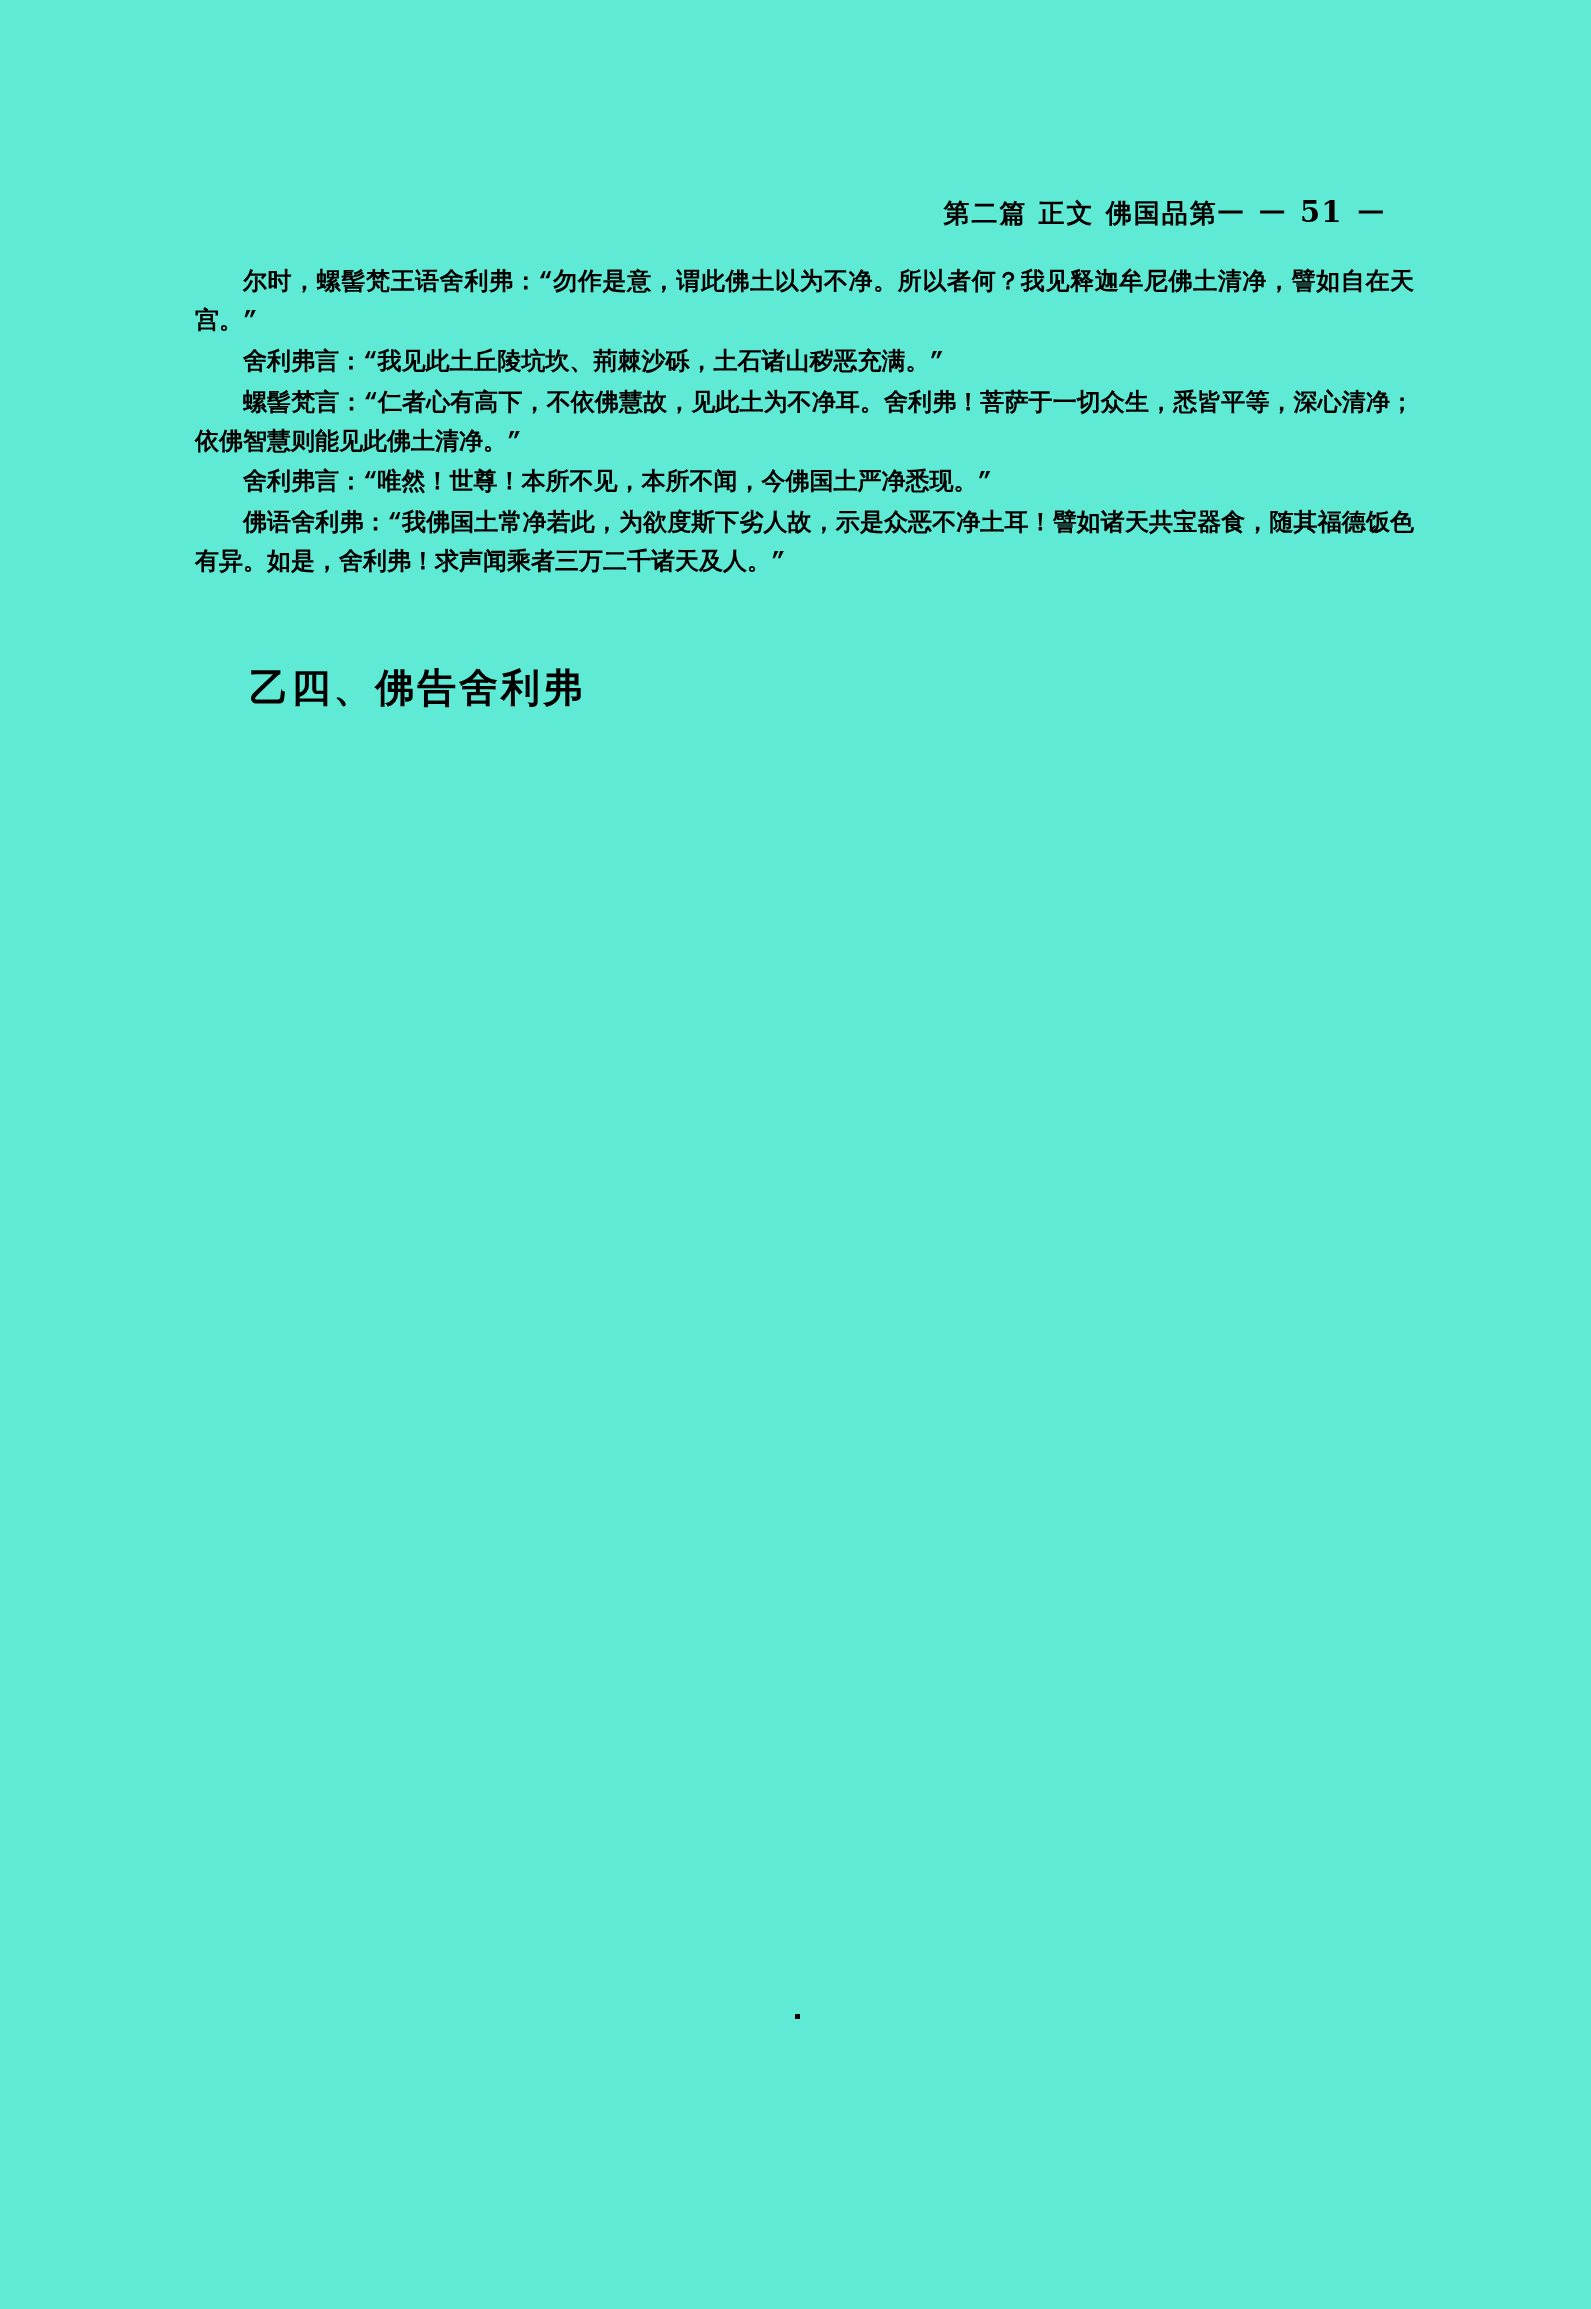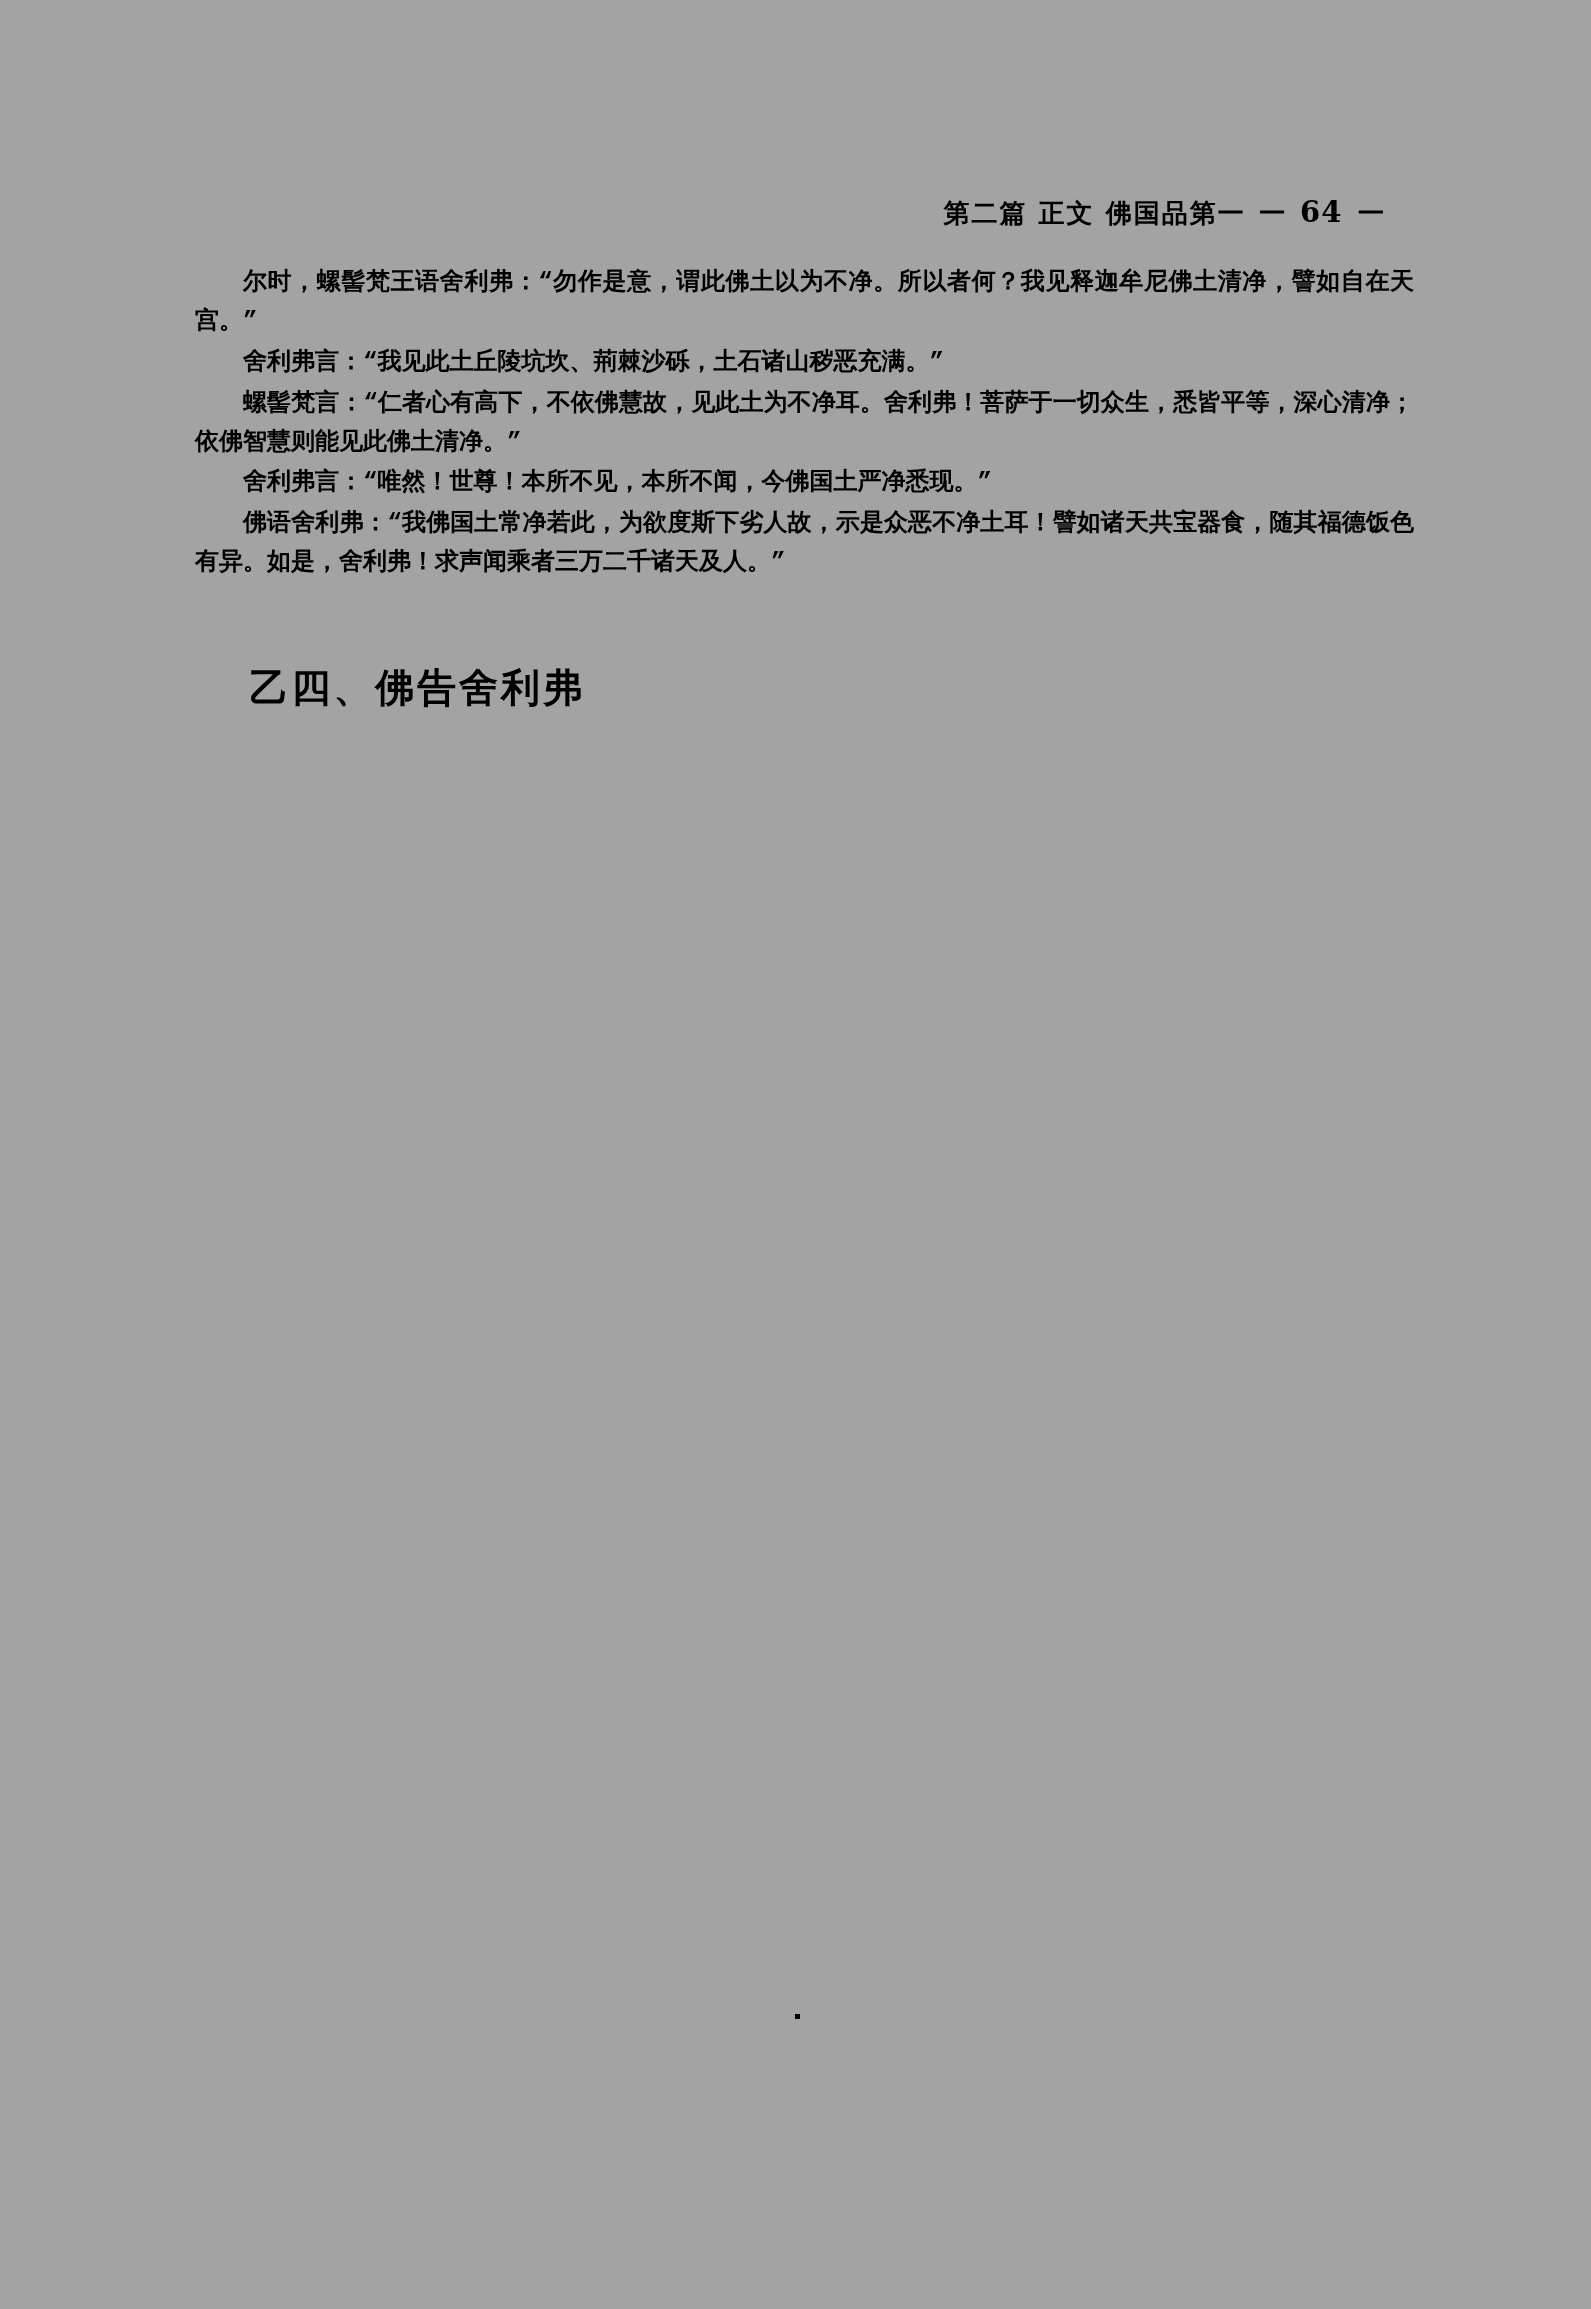--- a/index.html
+++ b/index.html
@@ -4,21 +4,21 @@
 <style>
   html, body {
     margin: 0;
     padding: 0;
     background: #ffffff;
   }
   .page {
     position: relative;
     width: 1592px;
     height: 2309px;
-    background: #a3a3a3;
+    background: #5eead4;
     margin: 0 auto;
     overflow: hidden;
     font-family: "DejaVu Sans", "Liberation Sans", sans-serif;
     color: #000000;
   }
   .page-inner {
     position: absolute;
     left: 195px;
     top: 195px;
     width: 1219px;
@@ -88,21 +88,21 @@
 </style>
 </head>
 <body>
 
 <div class="page">
   <div class="page-inner">
 
     <div class="header">
       <span class="h-title">第二篇  正文  佛国品第一</span>
       <span class="dash">一</span>
-      <span class="pageno">64</span>
+      <span class="pageno">51</span>
       <span class="dash-right">一</span>
     </div>
 
     <div class="body">
       <p class="para">尔时，螺髻梵王语舍利弗：“勿作是意，谓此佛土以为不净。所以者何？我见释迦牟尼佛土清净，譬如自在天宫。”</p>
       <p class="para">舍利弗言：“我见此土丘陵坑坎、荊棘沙砾，土石诸山秽恶充满。”</p>
       <p class="para">螺髻梵言：“仁者心有高下，不依佛慧故，见此土为不净耳。舍利弗！菩萨于一切众生，悉皆平等，深心清净；依佛智慧则能见此佛土清净。”</p>
       <p class="para">舍利弗言：“唯然！世尊！本所不见，本所不闻，今佛国土严净悉现。”</p>
       <p class="para">佛语舍利弗：“我佛国土常净若此，为欲度斯下劣人故，示是众恶不净土耳！譬如诸天共宝器食，随其福德饭色有异。如是，舍利弗！求声闻乘者三万二千诸天及人。”</p>
 

